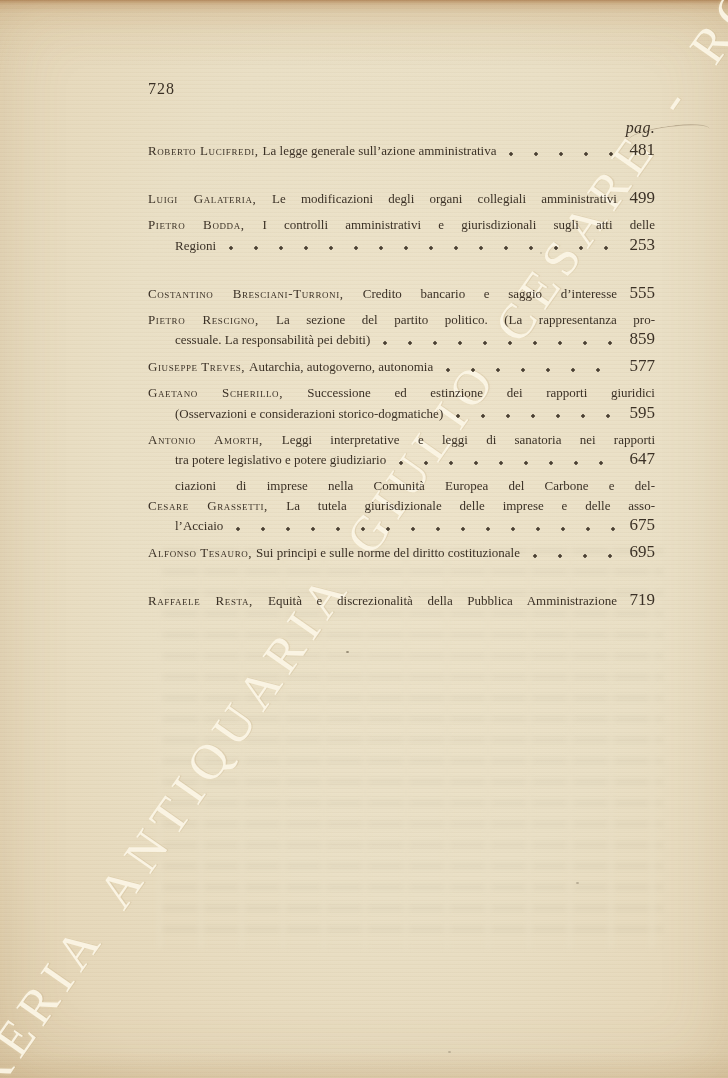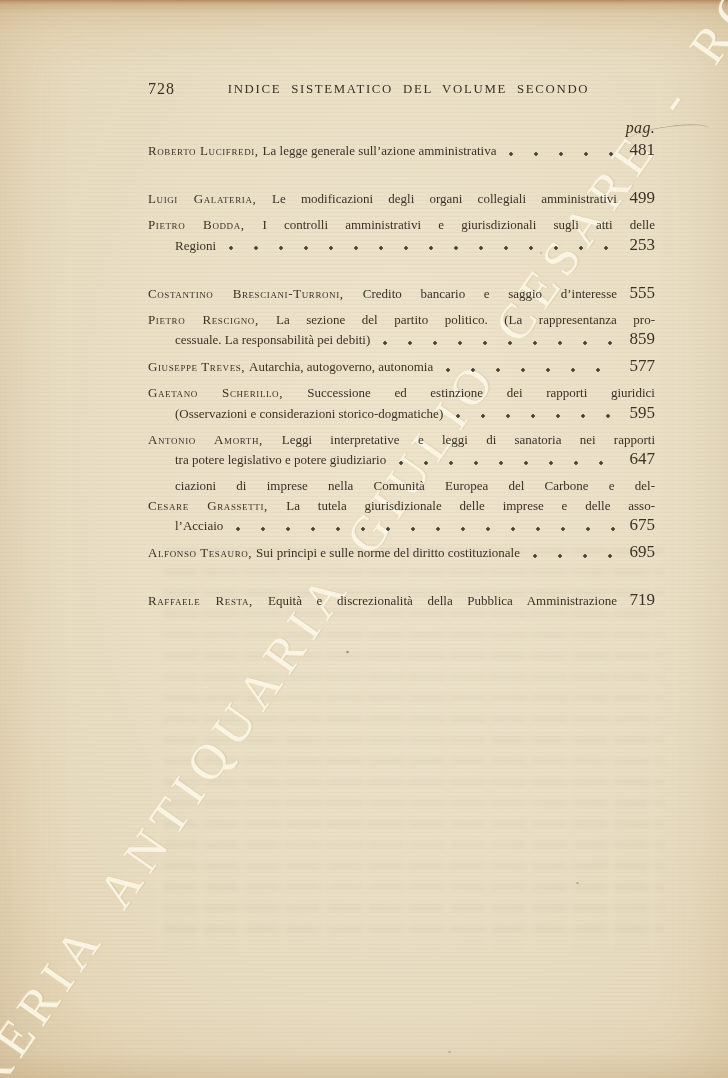--- a/index.html
+++ b/index.html
@@ -95,21 +95,20 @@
 <body>
 
 <div class="page">
   <div class="texture"></div>
   <div class="showthrough"></div>
   <div class="watermark">LIBRERIA ANTIQUARIA GIULIO CESARE - ROMA</div>
 
   <div class="content">
     <div class="pagehead">
       <span class="pageno">728</span>
-      <span class="headtitle">INDICE SISTEMATICO DEL VOLUME SECONDO</span>
     </div>
     <div class="paglabel">pag.</div>
     <div class="entries" id="entries">
         <div class="entry">
           <div class="line last">
             <span class="text"><span class="author">Roberto Lucifredi, </span><span class="it">La legge generale sull’azione amministrativa</span></span>
             <span class="leader"></span>
             <span class="pg">481</span>
           </div>
         </div>

